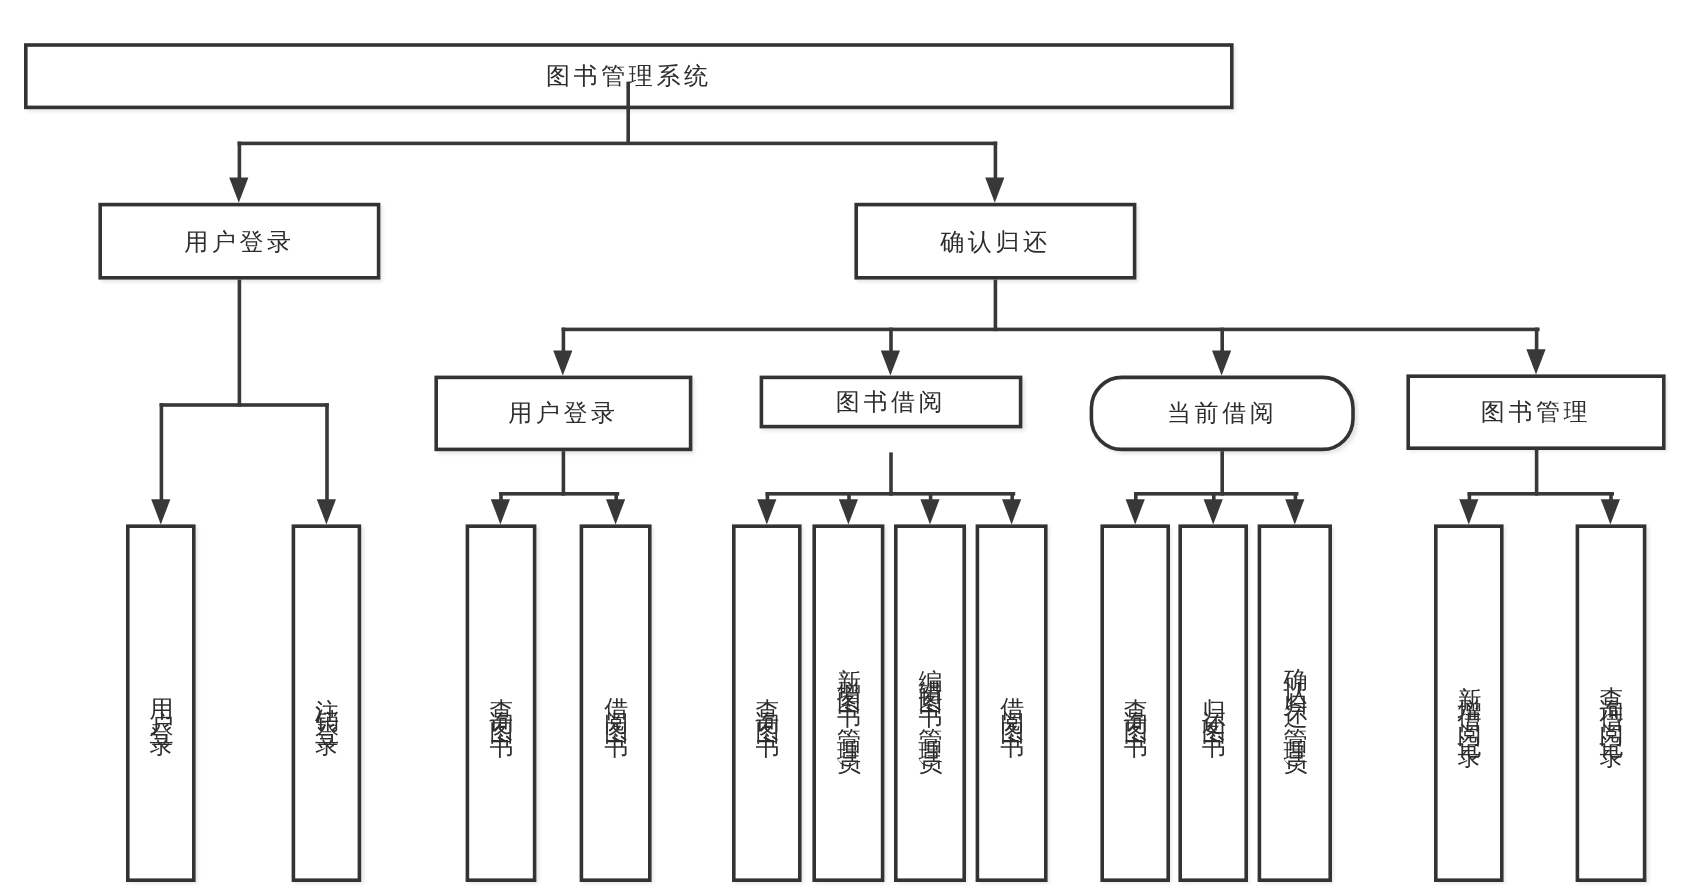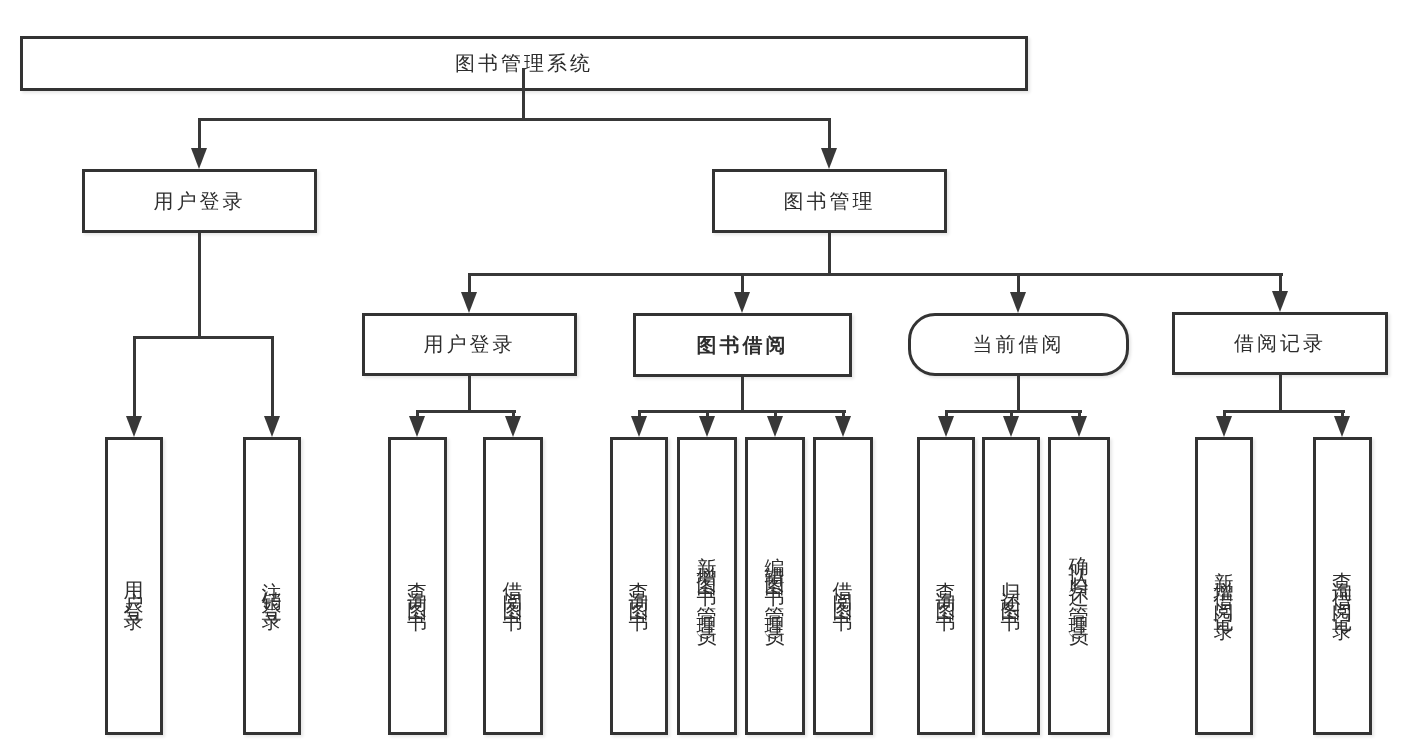--- a/index.html
+++ b/index.html
@@ -45,26 +45,26 @@
   }
 </style>
 </head>
 <body>
 
 <div id="canvas">
 
   <div class="box h" style="left:20px;top:13px;width:1008px;height:55px;margin-top:23px;">图书管理系统</div>
 
   <div class="box h" style="left:82px;top:169px;width:235px;height:64px;">用户登录</div>
-  <div class="box h" style="left:712px;top:169px;width:235px;height:64px;">图书管理</div>
+  <div class="box h" style="left:712px;top:169px;width:235px;height:64px;">确认归还</div>
 
   <div class="box h" style="left:362px;top:313px;width:215px;height:63px;">用户登录</div>
-  <div class="box h" style="left:633px;top:313px;width:219px;height:64px;font-weight:bold;">图书借阅</div>
+  <div class="box h" style="left:633px;top:313px;width:219px;height:44px;">图书借阅</div>
   <div class="box h" style="left:908px;top:313px;width:221px;height:63px;border-radius:27px;">当前借阅</div>
-  <div class="box h" style="left:1172px;top:312px;width:216px;height:63px;">借阅记录</div>
+  <div class="box h" style="left:1172px;top:312px;width:216px;height:63px;">图书管理</div>
 
   <div class="box v" style="left:105px;top:437px;width:58px;height:298px;">用户登录</div>
   <div class="box v" style="left:243px;top:437px;width:58px;height:298px;">注销登录</div>
 
   <div class="box v" style="left:388px;top:437px;width:59px;height:298px;">查询图书</div>
   <div class="box v" style="left:483px;top:437px;width:60px;height:298px;">借阅图书</div>
 
   <div class="box v" style="left:610px;top:437px;width:58px;height:298px;">查询图书</div>
   <div class="box v" style="left:677px;top:437px;width:60px;height:298px;">新增图书（管理员）</div>
   <div class="box v" style="left:745px;top:437px;width:60px;height:298px;">编辑图书（管理员）</div>

